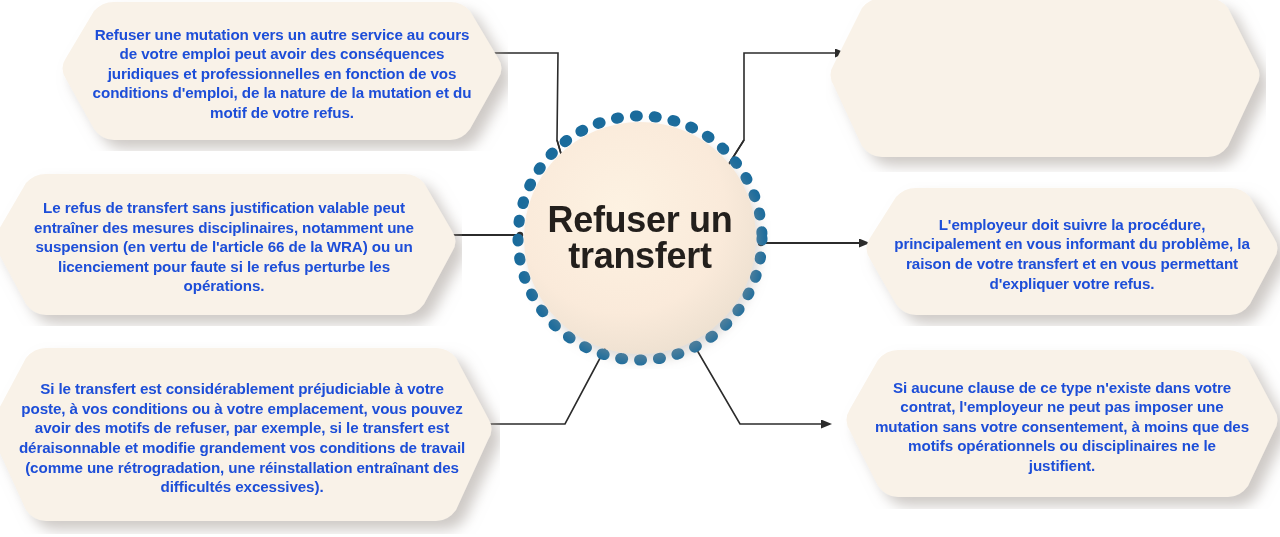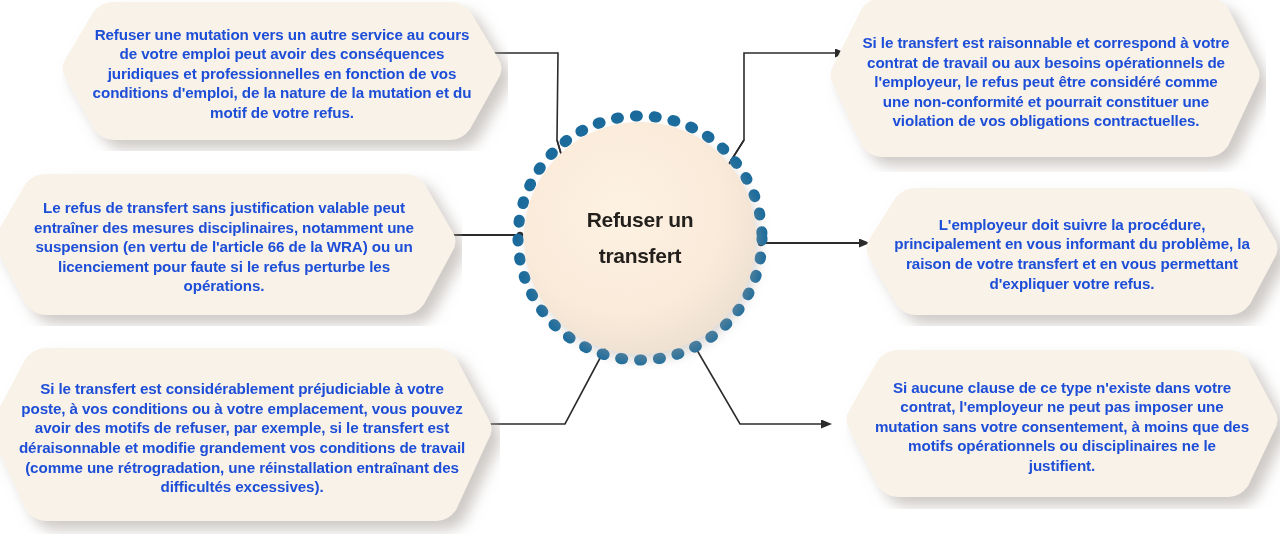--- a/index.html
+++ b/index.html
@@ -75,21 +75,21 @@
     left: 0;
     top: 0;
     width: 262px;
     height: 262px;
     display: flex;
     align-items: center;
     justify-content: center;
     text-align: center;
     color: #231f1c;
     font-weight: bold;
-    font-size: 21px;
+    font-size: 36px;
     line-height: 36px;
     letter-spacing: -0.3px;
     z-index: 3;
     white-space: pre-line;
   }
 </style>
 </head>
 <body>
 
 <div id="stage">
@@ -151,21 +151,20 @@
     </svg>
     <div class="hextext">Refuser une mutation vers un autre service au cours de votre emploi peut avoir des conséquences juridiques et professionnelles en fonction de vos conditions d'emploi, de la nature de la mutation et du motif de votre refus.</div>
   </div>
 
   <div class="hexbox" style="left:826px; top:-8px; width:440px; height:180px;">
     <svg class="hexshape" viewBox="0 0 440 180" preserveAspectRatio="none">
       <path d="M56,6 L382,6 Q394,6 402,16 L430,72 Q437,83 430,94 L402,154
                Q394,165 382,165 L56,165 Q44,165 36,154 L8,94 Q1,83 8,72
                L36,16 Q44,6 56,6 Z" fill="#f9f2e8" filter="url(#boxshadow)"></path>
     </svg>
-    <div class="hextext">Si le transfert est raisonnable et correspond à votre contrat de travail ou aux besoins opérationnels de l'employeur, le refus peut être considéré comme une non-conformité et pourrait constituer une violation de vos obligations contractuelles.</div>
   </div>
 
   <div class="hexbox" style="left:-14px; top:168px; width:476px; height:158px;">
     <svg class="hexshape" viewBox="0 0 476 158" preserveAspectRatio="none">
       <path d="M60,6 L418,6 Q430,6 438,15 L466,63 Q473,73 466,84 L438,136
                Q430,147 418,147 L60,147 Q48,147 40,136 L12,84 Q5,73 12,63
                L40,15 Q48,6 60,6 Z" fill="#f9f2e8" filter="url(#boxshadow)"></path>
     </svg>
     <div class="hextext">Le refus de transfert sans justification valable peut entraîner des mesures disciplinaires, notamment une suspension (en vertu de l'article 66 de la WRA) ou un licenciement pour faute si le refus perturbe les opérations.</div>
   </div>

